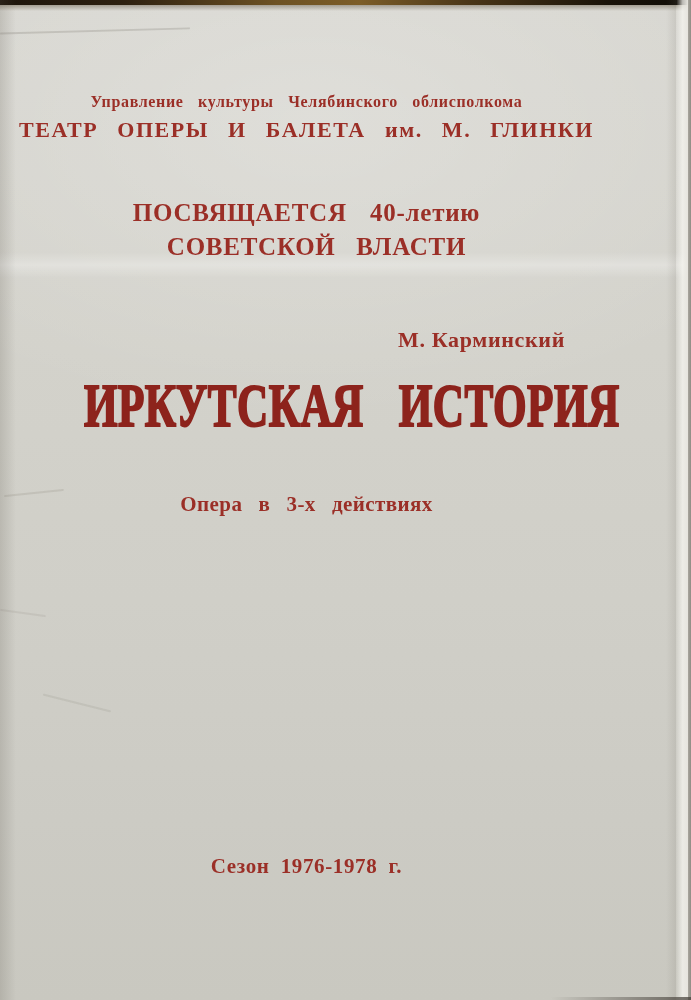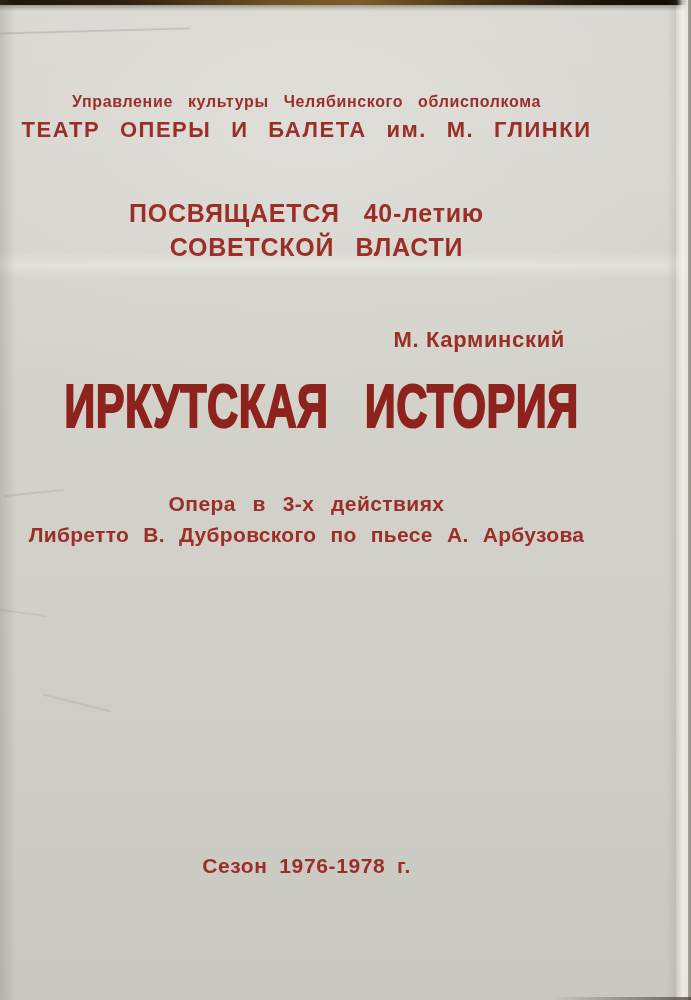--- a/index.html
+++ b/index.html
@@ -5,21 +5,21 @@
   html, body {
     margin: 0;
     padding: 0;
     background: #b8b6af;
   }
   .scan {
     position: relative;
     width: 691px;
     height: 1000px;
     overflow: hidden;
-    font-family: Liberation Sans, sans-serif;
+    font-family: Liberation Serif, serif;
     background:
       radial-gradient(ellipse 900px 500px at 45% 12%, rgba(255,255,255,0.22), rgba(255,255,255,0) 60%),
       linear-gradient(180deg, #d7d6d0 0%, #d3d2cb 35%, #d0cfc8 60%, #cccbc4 82%, #c9c8c0 100%);
   }
   
   .top-edge {
     position: absolute; top: 0; left: 0; right: 0; height: 5px;
     background: linear-gradient(90deg, #1d150c 0%, #2e2110 18%, #6d5224 40%, #7c5d28 52%, #4a3618 68%, #1a1309 88%, #100c06 100%);
   }
   .top-edge-fade {
@@ -69,20 +69,21 @@
   .org      { top: 93px;  font-size: 16px; letter-spacing: 0.04em; word-spacing: 0.62em; }
   .theater  { top: 117px; font-size: 22px; letter-spacing: 0.07em; word-spacing: 0.55em; }
   .dedic1   { top: 199px; font-size: 25px; letter-spacing: 0.03em; word-spacing: 0.65em; }
   .dedic2   { top: 233px; font-size: 25px; letter-spacing: 0.03em; word-spacing: 0.55em; padding-left: 20px; }
   .composer { left: auto; right: 126px; top: 327px; font-size: 22px; letter-spacing: 0.03em; text-align: right; }
   .main-title {
     top: 377px;
     font-size: 54px;
     color: var(--title-ink, #8d231c);
     line-height: 1.05;
+    margin-left: 17px;
   }
   .main-title .stretch {
     display: inline-block;
     transform: scale(0.80, 1.14);
     transform-origin: 50% 45%;
     -webkit-text-stroke: 1.8px currentColor;
     letter-spacing: 0.01em;
     word-spacing: 0.55em;
   }
   .genre    { top: 492px; font-size: 21px; letter-spacing: 0.02em; word-spacing: 0.5em; }
@@ -109,21 +110,20 @@
   <div class="line dedic1">ПОСВЯЩАЕТСЯ 40-летию</div>
   <div class="line dedic2">СОВЕТСКОЙ ВЛАСТИ</div>
 
   <div class="line composer">М. Карминский</div>
 
   <div class="line main-title">
     <span class="stretch">ИРКУТСКАЯ ИСТОРИЯ</span>
   </div>
 
   <div class="line genre">Опера в 3-х действиях</div>
-  <div class="line libretto">Либретто В. Дубровского по пьесе А. Арбузова</div>
 
   <div class="line season">Сезон 1976-1978 г.</div>
 
   <div class="right-edge-shadow"></div>
   <div class="right-edge"></div>
   <div class="right-edge-line"></div>
   <div class="bottom-right-line"></div>
 
 </div>
 

